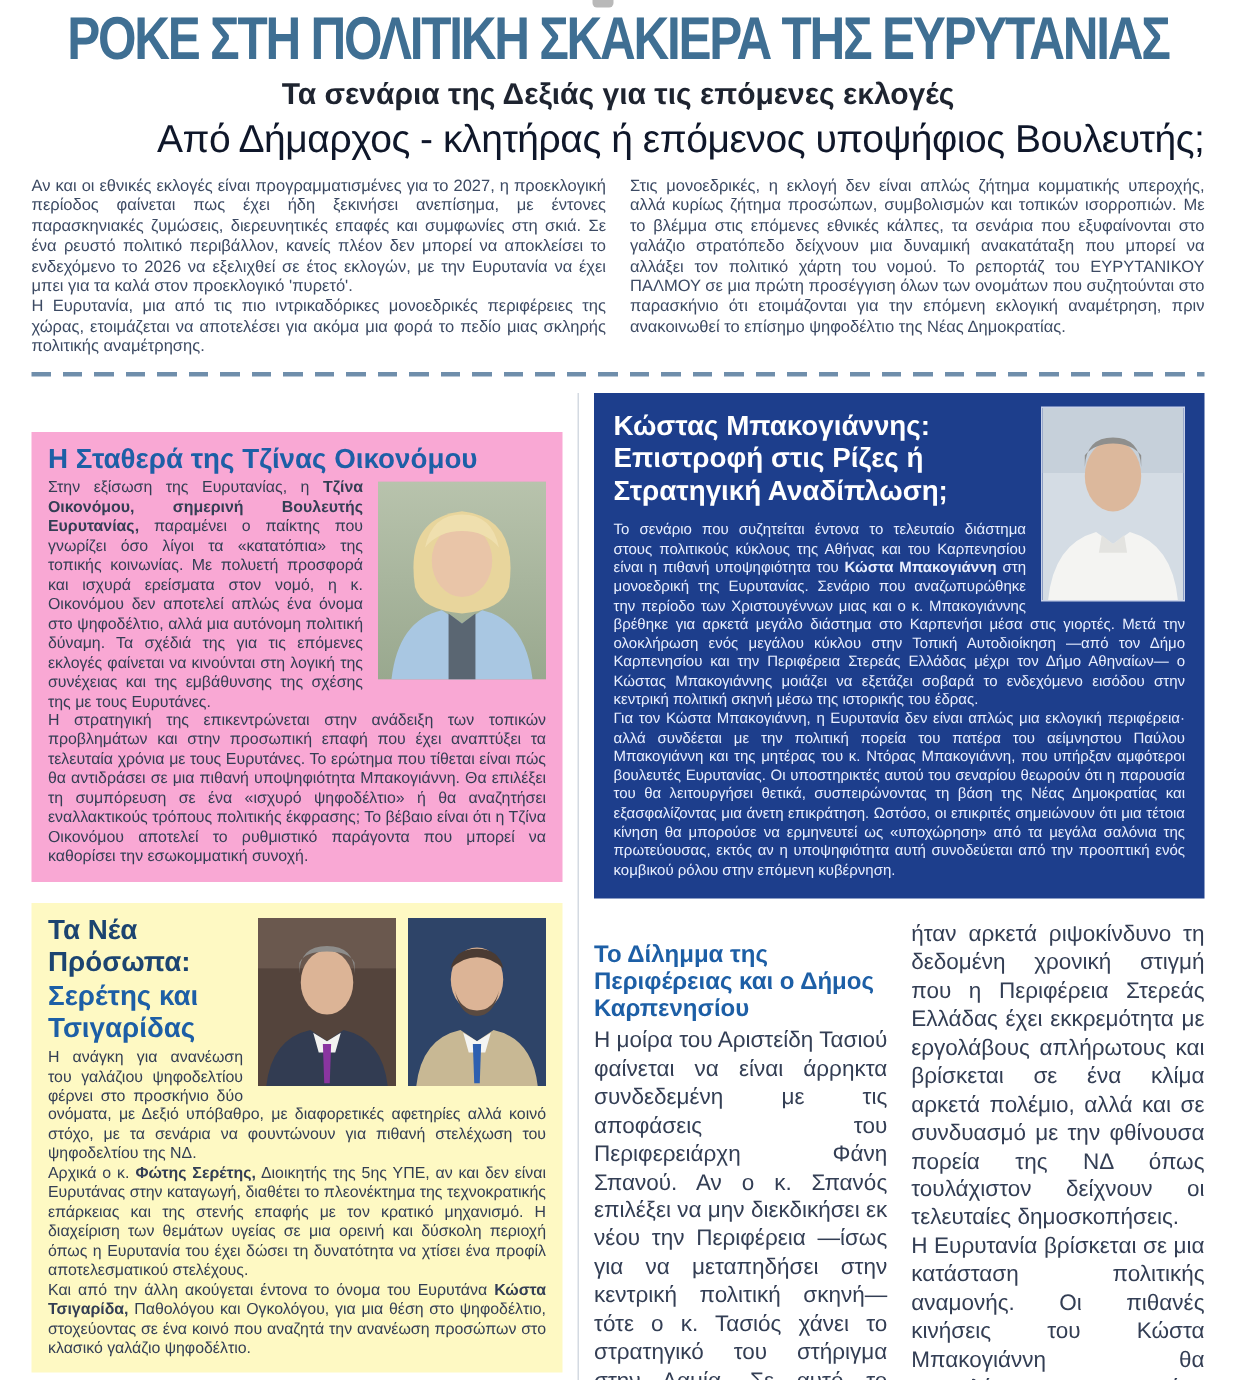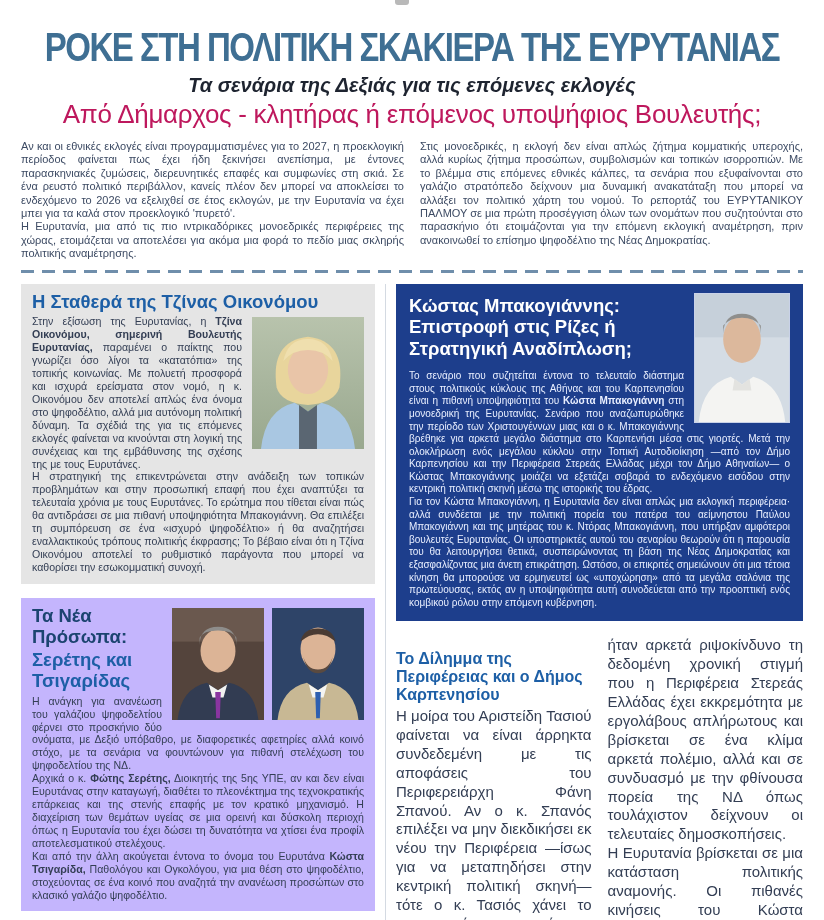--- a/index.html
+++ b/index.html
@@ -5,45 +5,45 @@
   html,body{margin:0;padding:0;}
   body{
     width:824px;height:920px;overflow:hidden;background:#ffffff;
     font-family:"Liberation Sans","DejaVu Sans",sans-serif;
     position:relative;
   }
   .page{padding:0 21px;}
   .fold-mark{position:absolute;top:0;left:395px;width:14px;height:5px;background:#b9b9b9;border-radius:0 0 3px 3px;}
 
   
-  .masthead{text-align:center;padding-top:22px;}
+  .masthead{text-align:center;}
   .headline{
     margin:0;height:48px;line-height:42px;white-space:nowrap;
     font-size:33px;font-weight:bold;letter-spacing:-1.5px;color:#3f6f93;
     transform:scaleY(1.22);transform-origin:center top;
   }
-  .sub-bold{margin:4px 0 2px;font-size:20px;font-weight:bold;color:#1e2430;font-style:italic;}
-  .sub-light{margin:2px 0 10px;font-size:26px;font-weight:400;color:#be185d;letter-spacing:-0.3px;}
+  .sub-bold{margin:4px 0 2px;font-size:20px;font-weight:bold;color:#1e2430;}
+  .sub-light{margin:2px 0 10px;font-size:26px;font-weight:400;color:#0f172a;letter-spacing:-0.3px;text-align:right;}
 
   
   .intro{display:flex;gap:16px;text-align:justify;color:#3c4a63;font-size:11px;line-height:1.22;}
   .intro .col{flex:1;}
   .intro p{margin:0;}
 
   .dashes{margin:9px 0 11px;height:3px;
     background:repeating-linear-gradient(90deg,#6f8eab 0 13px,transparent 13px 21px);}
 
   
   .main{display:flex;align-items:flex-start;}
   .col-left{width:354px;flex:0 0 354px;padding-right:10px;border-right:1px solid #d4dae2;}
   .col-right{flex:1;padding-left:10px;min-width:0;}
 
   .panel{padding:8px 11px 10px;margin-bottom:14px;}
-  .panel-blue{background:#e5e5e5;}
-  .panel-cream{background:#c4b5fd;}
+  .panel-blue{background:#f9a8d4;margin-top:26px;}
+  .panel-cream{background:#fef9c3;}
 
   .panel h2{margin:0 0 3px;font-size:18.5px;line-height:1.12;color:#1d5fa6;}
   .h-navy{color:#1c4470 !important;}
   .panel p{margin:0;font-size:10.6px;line-height:1.22;color:#333e54;text-align:justify;}
   .b{font-weight:bold;}
 
   .portrait{display:block;}
   .ph-econ{float:right;width:112px;height:132px;margin:2px 0 4px 10px;}
   .ph-pair{float:right;width:192px;margin:2px 0 6px 10px;display:flex;gap:8px;}
   .ph-pair .portrait{width:92px;height:112px;}

